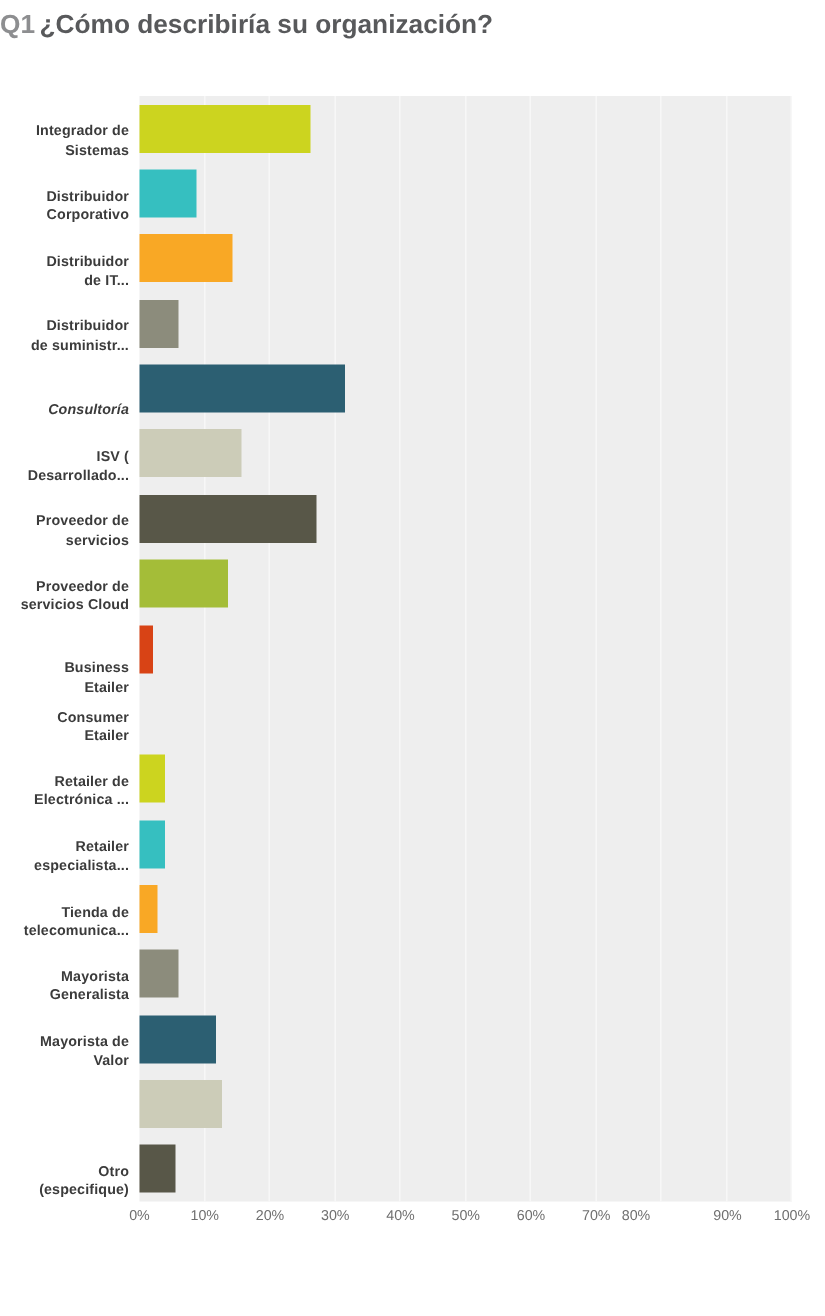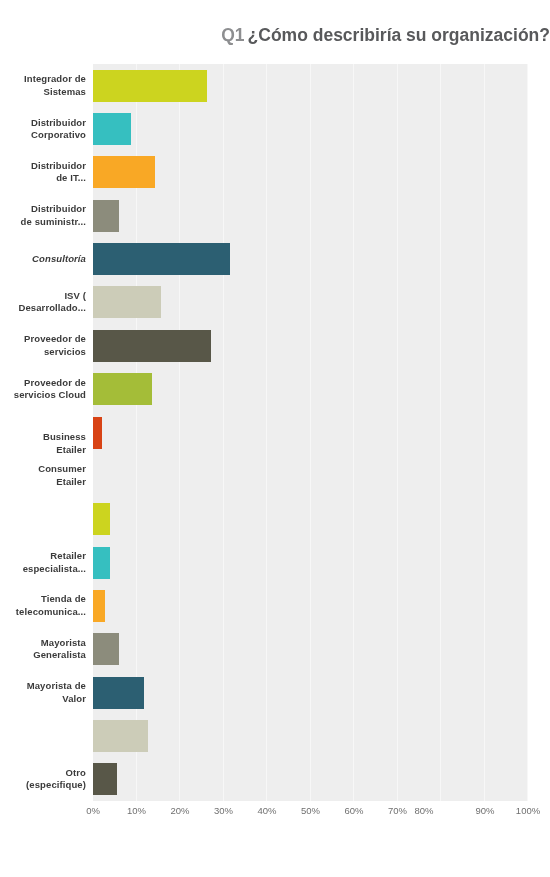--- a/index.html
+++ b/index.html
@@ -10,22 +10,21 @@
     overflow:hidden;
     position:relative;
   }
   #chart-card{
     position:absolute;left:0;top:0;width:550px;height:877px;
     background:#ffffff;
   }
   
   .title-wrap{
     position:absolute;left:0;top:6px;width:550px;
-    text-align:right;
-    margin-top:19px;
+    text-align:left;
   }
   .chart-title{
     font-size:17.5px;
     font-weight:bold;
     color:#58595b;
     letter-spacing:0px;
     white-space:nowrap;
   }
   .chart-title .qnum{color:#8d8e90;margin-right:3px;}
   .subtitle{
@@ -56,21 +55,21 @@
   .bar{
     position:absolute;left:0;top:0;bottom:0;
     min-width:0;
   }
   
   #cats{
     position:absolute;left:0;top:64px;width:86px;height:737px;
   }
   .cat{
     position:absolute;right:0;width:86px;
-    display:flex;align-items:center;justify-content:flex-end;
+    display:flex;align-items:flex-end;justify-content:flex-end;
     text-align:right;
     font-size:9.5px;
     font-weight:bold;
     color:#3b3b3b;
     line-height:12.5px;
     letter-spacing:0.1px;
   }
   .cat span{display:block;}
   
   #xaxis{
@@ -147,20 +146,26 @@
       <div class="cat" style="top: 358px; height: 43.3529px; color: rgb(59, 59, 59);">
         <div>
           <span>Business</span>
           <span>Etailer</span>
         </div>
       </div>
       <div class="cat" style="top: 390.176px; height: 43.3529px; color: rgb(59, 59, 59);">
         <div>
           <span>Consumer</span>
           <span>Etailer</span>
+        </div>
+      </div>
+      <div class="cat" style="top: 433.529px; height: 43.3529px; color: rgb(59, 59, 59);">
+        <div>
+          <span>Retailer de</span>
+          <span>Electrónica ...</span>
         </div>
       </div>
       <div class="cat" style="top: 476.882px; height: 43.3529px; color: rgb(59, 59, 59);">
         <div>
           <span>Retailer</span>
           <span>especialista...</span>
         </div>
       </div>
       <div class="cat" style="top: 520.235px; height: 43.3529px; color: rgb(59, 59, 59);">
         <div>

